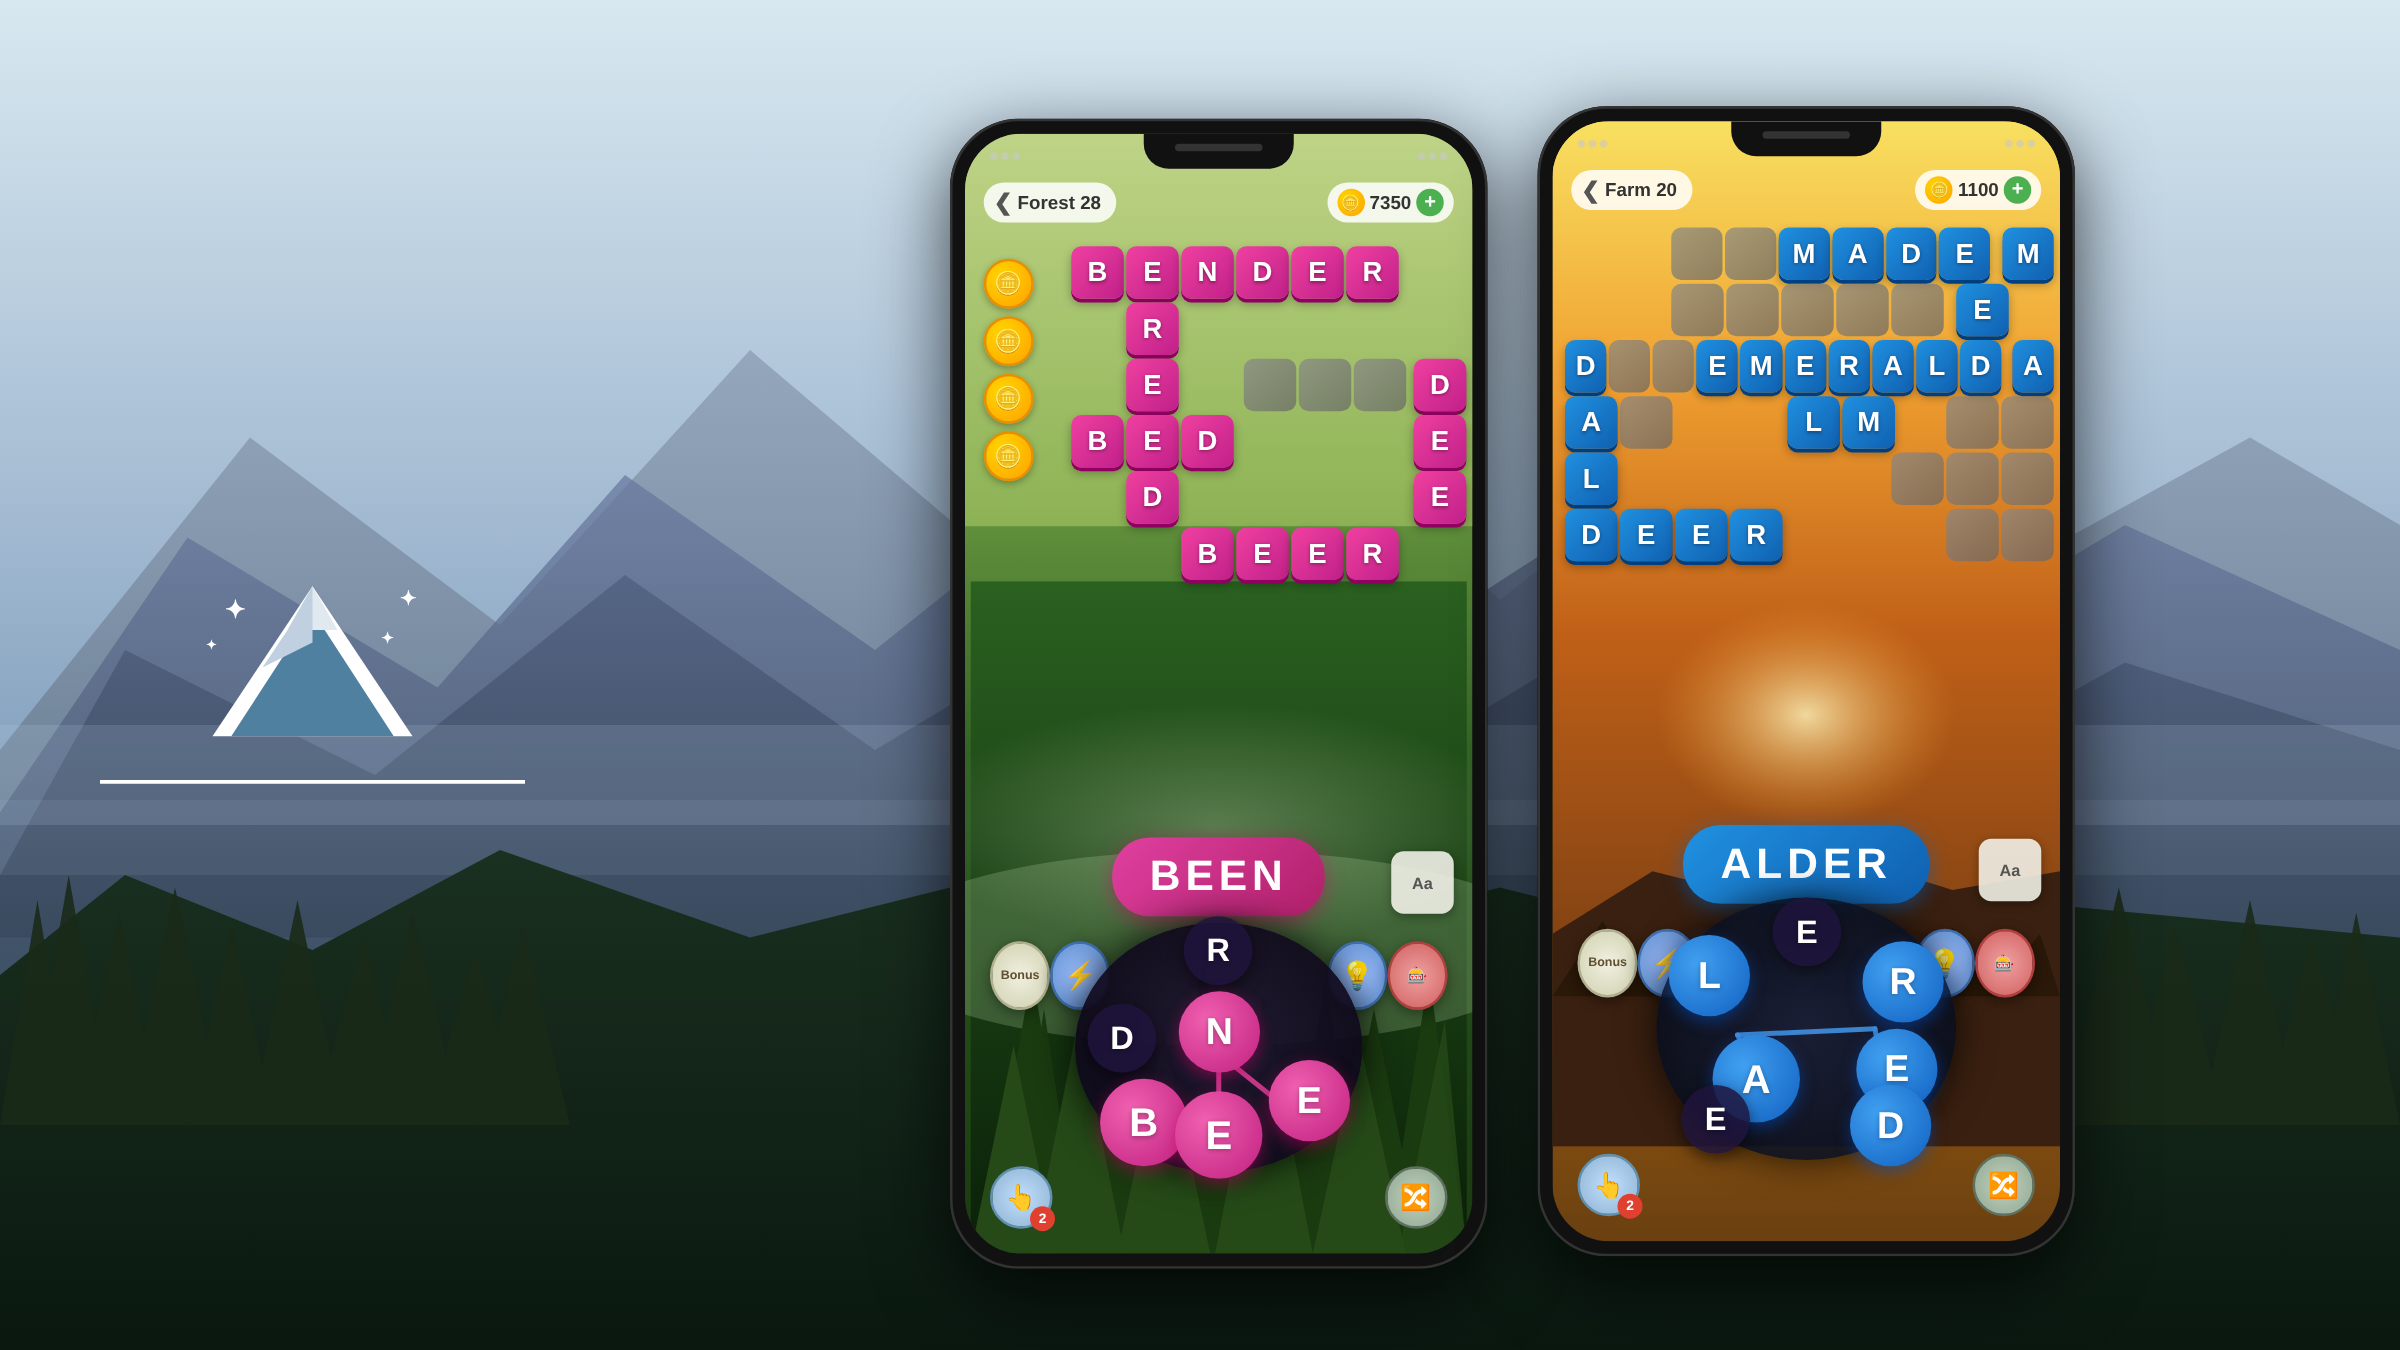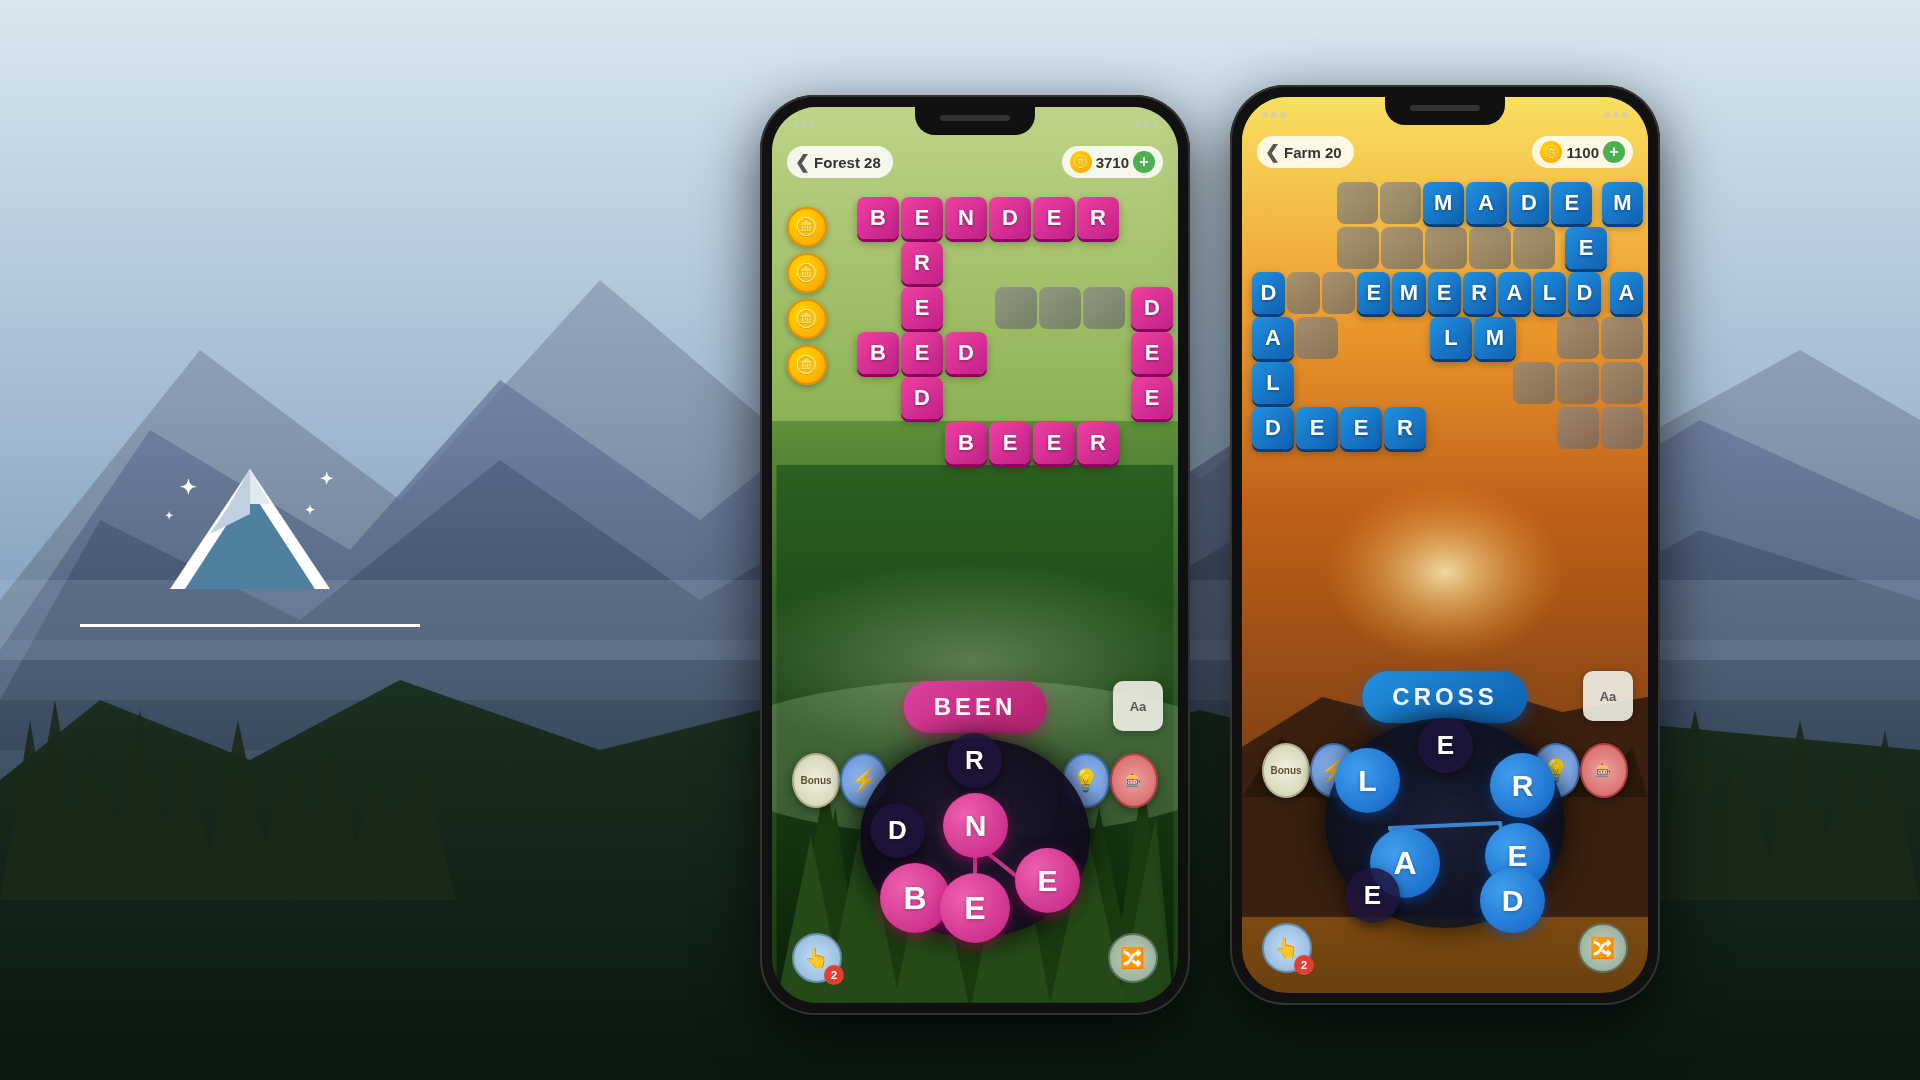--- a/index.html
+++ b/index.html
@@ -250,21 +250,21 @@
 
     
     .current-word {
       position: absolute;
       bottom: 270px;
       left: 50%;
       transform: translateX(-50%);
       background: linear-gradient(135deg, #e040a0, #b0206a);
       border-radius: 30px;
       padding: 12px 30px;
-      font-size: 24px;
+      font-size: 34px;
       font-weight: 900;
       color: white;
       letter-spacing: 4px;
       z-index: 10;
       white-space: nowrap;
       box-shadow: 0 4px 15px rgba(200,0,100,0.5);
     }
     .current-word-blue {
       background: linear-gradient(135deg, #2090e0, #1060b0);
       box-shadow: 0 4px 15px rgba(0,100,200,0.5);
@@ -586,21 +586,21 @@
         </div>
       </div>
 
       <div class="game-header">
         <div class="back-btn">
           <span class="back-arrow">❮</span>
           <span class="level-text">Forest 28</span>
         </div>
         <div class="coins-display">
           <div class="coin-icon">🪙</div>
-          <span class="coins-amount">3710</span>
+          <span class="coins-amount">7350</span>
           <div class="plus-btn">+</div>
         </div>
       </div>
 
       <div class="coin-stack">
         <div class="coin-item">🪙</div>
         <div class="coin-item">🪙</div>
         <div class="coin-item">🪙</div>
         <div class="coin-item">🪙</div>
       </div>
@@ -835,21 +835,21 @@
           <div class="tile tile-blue" style="margin-left:5px;">D</div>
           <div class="tile tile-blue">E</div>
           <div class="tile tile-blue">E</div>
           <div class="tile tile-blue">R</div>
           <div style="flex:1;"></div>
           <div class="tile tile-gray"></div>
           <div class="tile tile-gray"></div>
         </div>
       </div>
 
-      <div class="current-word current-word-blue">CROSS</div>
+      <div class="current-word current-word-blue">ALDER</div>
 
       <div class="dict-btn">
         <span style="font-size:13px;font-weight:bold;color:#555;">Aa</span>
       </div>
 
       <div class="power-ups">
         <div class="power-btn power-btn-bonus">
           <span style="font-size:10px;font-weight:bold;">Bonus</span>
         </div>
         <div class="power-btn power-btn-lightning">

